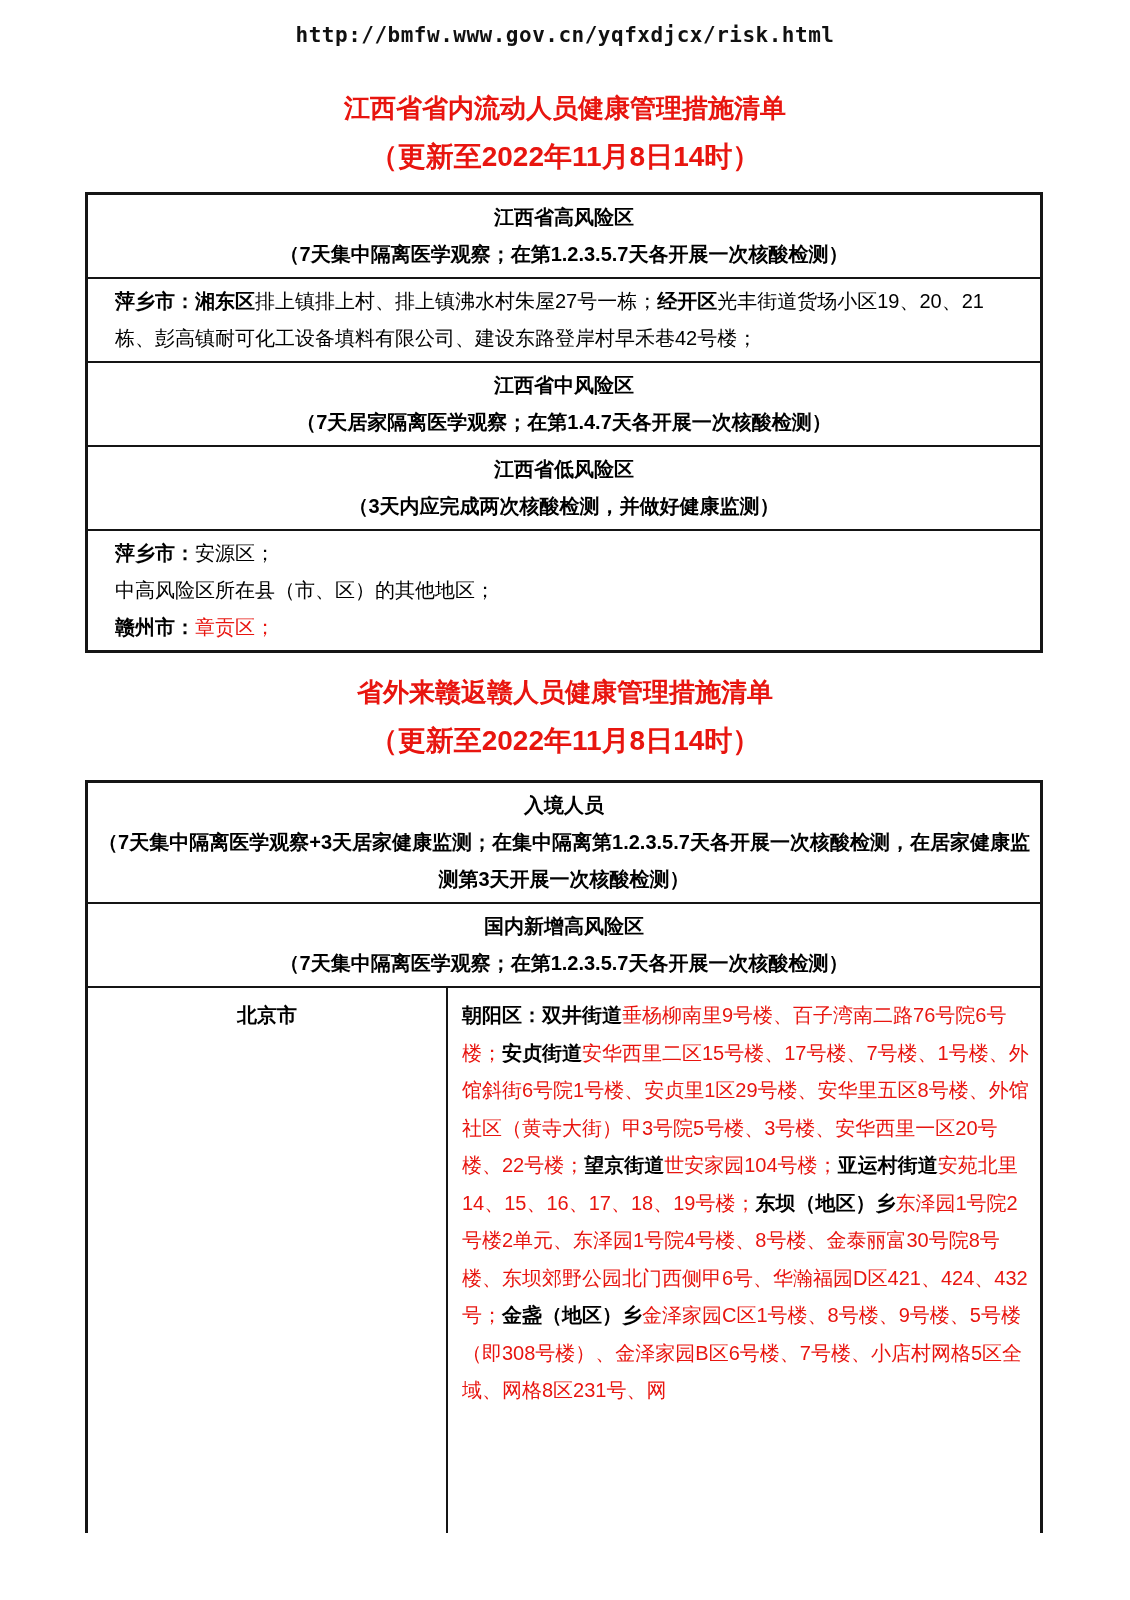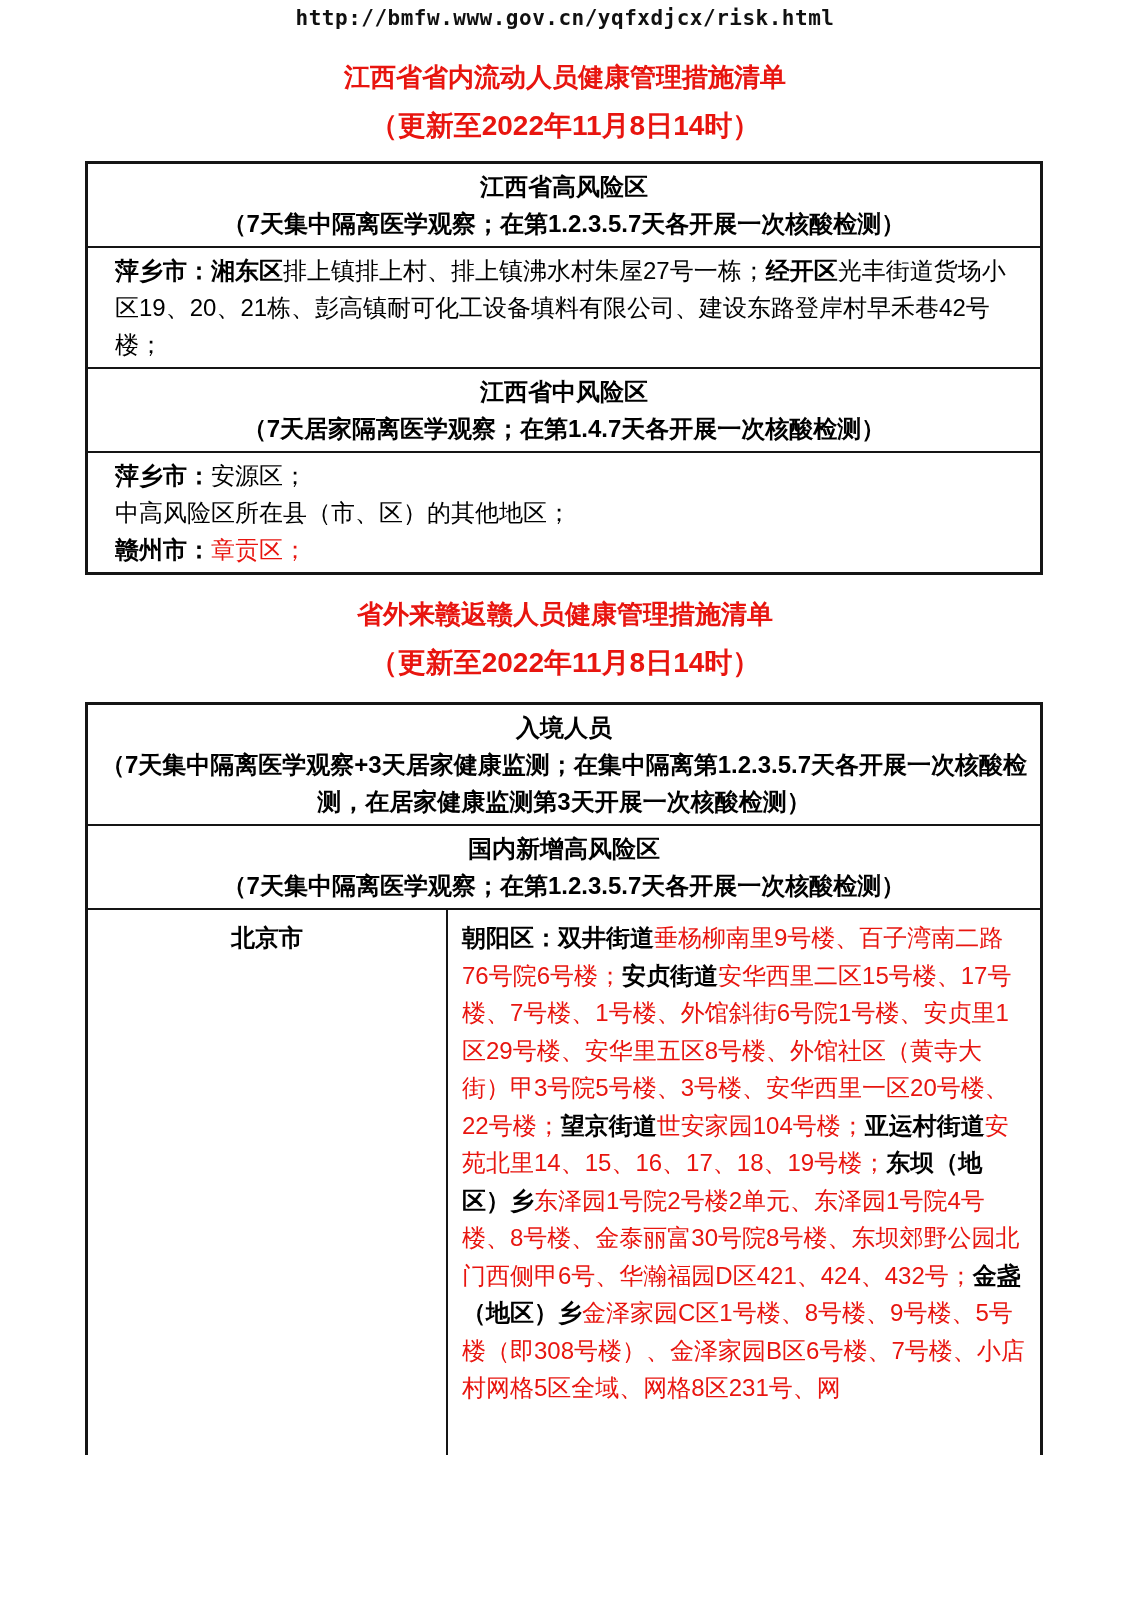--- a/index.html
+++ b/index.html
@@ -6,48 +6,48 @@
   html, body { width: 1130px; height: 1600px; }
   body {
     overflow: hidden;
     background: #ffffff;
     color: #000000;
     font-family: "Liberation Sans", "DejaVu Sans", sans-serif;
     position: relative;
   }
   .url-line {
     text-align: center;
-    padding-top: 6px;
+    padding-top: 23px;
     font-family: "DejaVu Sans Mono", "Liberation Mono", monospace;
     font-weight: bold;
     font-size: 21px;
     letter-spacing: 0.5px;
     color: #111111;
   }
   .doc-title {
     text-align: center;
     font-weight: bold;
     font-size: 26px;
     color: var(--red, #e8150f);
   }
-  .doc-title.first { margin-top: 30px; text-align: center; }
+  .doc-title.first { margin-top: 44px; text-align: center; }
   .doc-title.second { margin-top: 22px; }
   .doc-subtitle {
     text-align: center;
     font-weight: bold;
     font-size: 28px;
     color: var(--red, #e8150f);
     margin-top: 12px;
   }
   .rtable {
     margin-left: 85px;
     width: 958px;
     border: 3px solid #151515;
     margin-top: 16px;
-    font-size: 24px;
+    font-size: 20px;
   }
   .rtable.second { margin-top: 20px; border-bottom: none; }
   .trow { border-bottom: 2px solid #151515; }
   .rtable .trow:last-child { border-bottom: none; }
   .thead {
     text-align: center;
     font-weight: bold;
     padding: 4px 10px;
     line-height: 37px;
   }
@@ -88,20 +88,24 @@
     <div>江西省高风险区</div>
     <div>（7天集中隔离医学观察；在第1.2.3.5.7天各开展一次核酸检测）</div>
   </div>
   <div class="trow tbody">
     <p><span class="run-bold">萍乡市：湘东区</span><span class="run-normal">排上镇排上村、排上镇沸水村朱屋27号一栋；</span><span class="run-bold">经开区</span><span class="run-normal">光丰街道货场小区19、20、21栋、彭高镇耐可化工设备填料有限公司、建设东路登岸村早禾巷42号楼；</span></p>
   </div>
   <div class="trow thead">
     <div>江西省中风险区</div>
     <div>（7天居家隔离医学观察；在第1.4.7天各开展一次核酸检测）</div>
   </div>
+  <div class="trow thead">
+    <div>江西省低风险区</div>
+    <div>（3天内应完成两次核酸检测，并做好健康监测）</div>
+  </div>
   <div class="trow tbody">
     <p class="bline"><span class="run-bold">萍乡市：</span><span class="run-normal">安源区；</span></p>
     <p class="bline"><span class="run-normal">中高风险区所在县（市、区）的其他地区；</span></p>
     <p class="bline"><span class="run-bold">赣州市：</span><span class="run-red">章贡区；</span></p>
   </div>
 </div>
 
 <div class="doc-title second">省外来赣返赣人员健康管理措施清单</div>
 <div class="doc-subtitle">（更新至2022年11月8日14时）</div>
 

